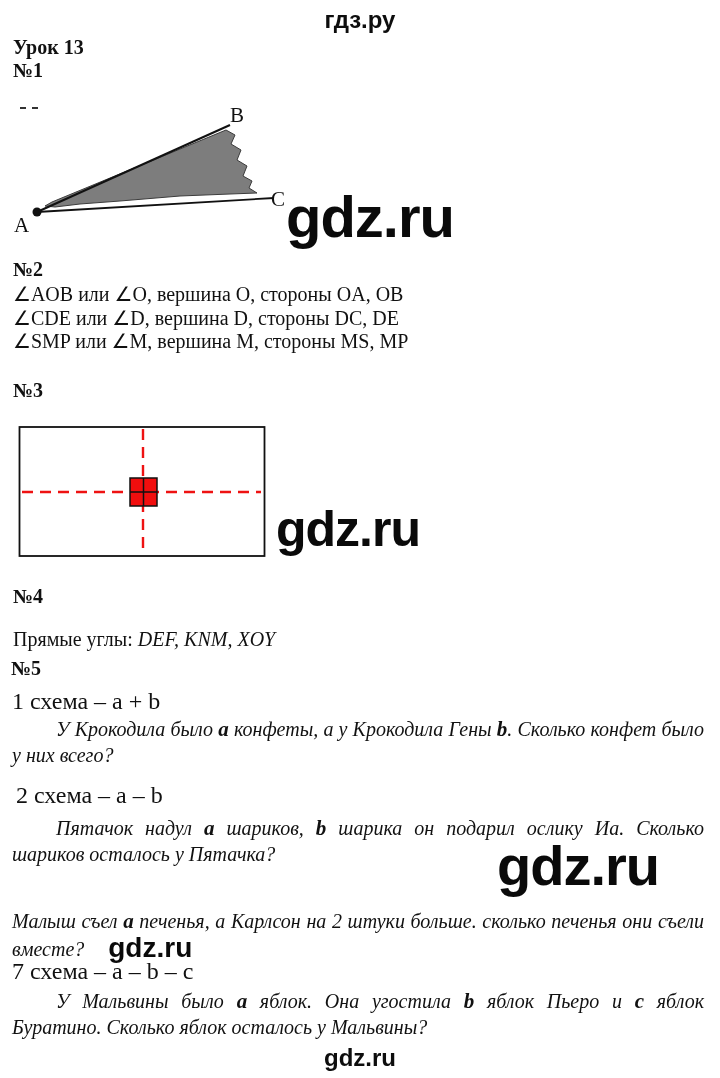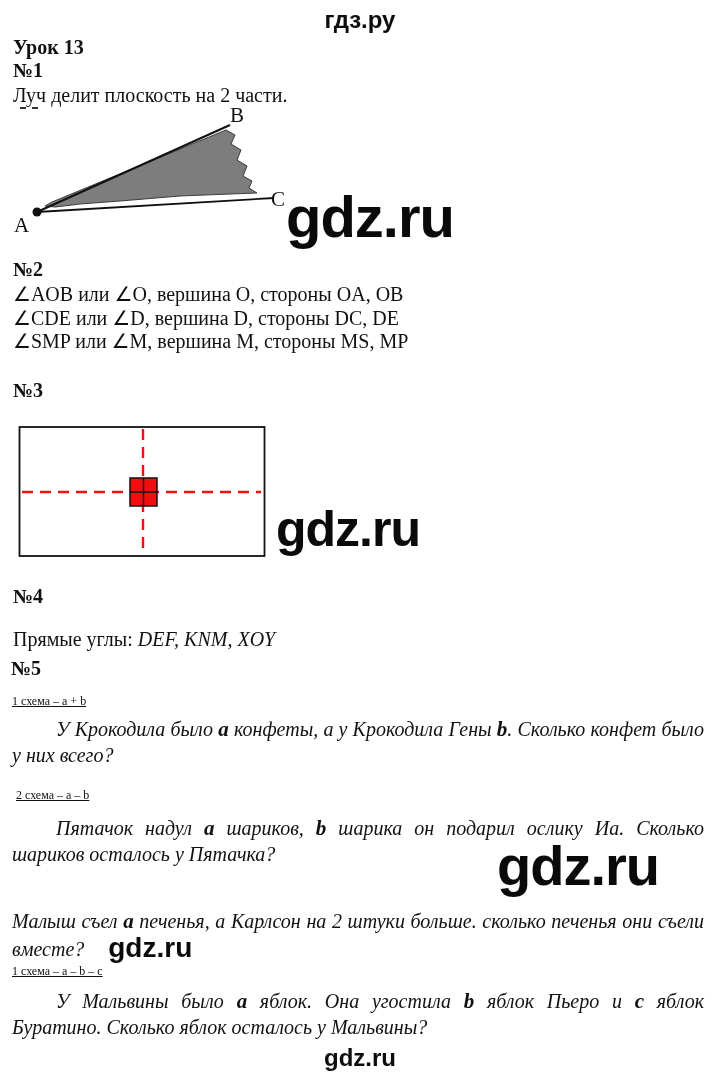--- a/index.html
+++ b/index.html
@@ -36,34 +36,33 @@
   }
   .story .indent{display:inline-block;width:44px;}
   .story b{font-style:italic;font-size:21px;}
   .wm-inline{
     font-family:"Liberation Sans", sans-serif;
     font-weight:700;font-style:normal;
     font-size:28px;color:#0a0a0a;
     margin-left:24px;letter-spacing:0px;
     display:inline-block;transform:translateY(1px);
   }
-  .scheme-title{font-size:12px;line-height:22px;white-space:nowrap;text-decoration:underline;}
+  .scheme-title{font-size:24px;line-height:22px;white-space:nowrap;}
   .underline-mark{border-bottom:2px dashed #333;height:1px;}
 </style>
 </head>
 <body>
 
 <div class="page">
 
   <div class="abs center-line site-mark" style="top:6px;">гдз.ру</div>
 
   <div class="abs h-bold" style="left:13px;top:36px;">Урок 13</div>
 
   <div class="abs h-bold" style="left:13px;top:59px;">№1</div>
-  <div class="abs body-text" style="left:13px;top:84px;">Луч делит плоскость на 2 части.</div>
   <div class="abs underline-mark" style="left:20px;top:106px;width:18px;"></div>
 
   <svg class="abs" style="left:0;top:102px;" width="500" height="140" viewBox="0 0 500 140">
     <path d="M 45,104 L 52,100 L 226,28
          L 235,33 L 231,42 L 241,48 L 237,58 L 247,64 L 243,74 L 252,79 L 249,86 L 257,91
          L 230,92 L 180,94 L 120,99 L 80,102 L 55,105 Z" fill="#7d7d7d" stroke="#3c3c3c" stroke-width="1"></path>
     <line x1="37" y1="110" x2="230" y2="23" stroke="#111" stroke-width="2"></line>
     <line x1="37" y1="110" x2="274" y2="96" stroke="#111" stroke-width="1.8"></line>
     <circle cx="37" cy="110" r="4.5" fill="#111"></circle>
     <text x="14" y="130" font-size="21" fill="#111" font-family="Liberation Serif, serif">A</text>
@@ -103,18 +102,18 @@
   <div class="abs scheme-title" style="left:12px;top:690px;">1 схема – a + b</div>
   <p class="abs story" style="left:12px;top:716px;width:692px;"><span class="indent"></span><span>У Крокодила было </span><b>a</b><span> конфеты, а у Крокодила Гены </span><b>b</b><span>. Сколько конфет было у них всего?</span></p>
 
   <div class="abs scheme-title" style="left:16px;top:784px;">2 схема – a – b</div>
   <p class="abs story" style="left:12px;top:815px;width:692px;"><span class="indent"></span><span>Пятачок надул </span><b>a</b><span> шариков, </span><b>b</b><span> шарика он подарил ослику Иа. Сколько шариков осталось у Пятачка?</span></p>
 
   <div class="abs wm-big" style="left:497px;top:838px;font-size:56px;">gdz.ru</div>
 
   <p class="abs story" style="left:12px;top:908px;width:692px;"><span>Малыш съел </span><b>a</b><span> печенья, а Карлсон на 2 штуки больше. сколько печенья они съели вместе?</span><span class="wm-inline">gdz.ru</span></p>
 
-  <div class="abs scheme-title" style="left:12px;top:960px;">1 схема – a – b – c</div>
+  <div class="abs scheme-title" style="left:12px;top:960px;">7 схема – a – b – c</div>
   <p class="abs story" style="left:12px;top:988px;width:692px;"><span class="indent"></span><span>У Мальвины было </span><b>a</b><span> яблок. Она угостила </span><b>b</b><span> яблок Пьеро и </span><b>c</b><span> яблок Буратино. Сколько яблок осталось у Мальвины?</span></p>
 
   <div class="abs center-line site-mark" style="top:1044px;">gdz.ru</div>
 
 </div>
 
 </body></html>

